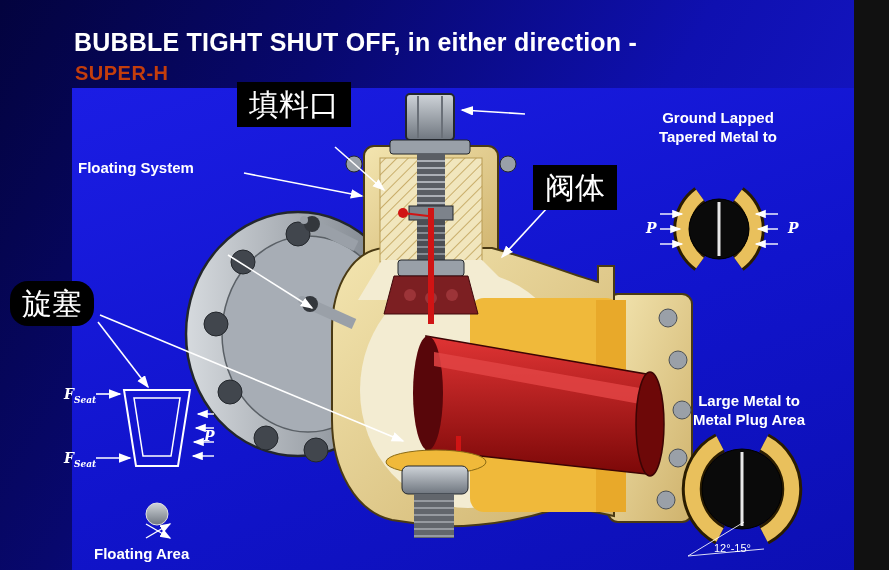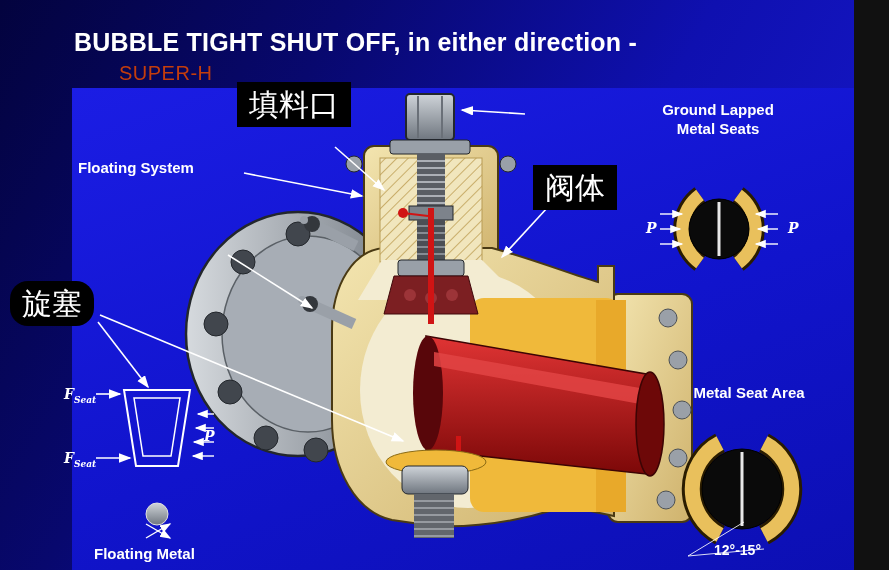--- a/index.html
+++ b/index.html
@@ -13,39 +13,39 @@
     position:absolute; left:72px; top:88px; width:817px; height:482px;
     background:linear-gradient(160deg,#1b1de4 0%,#1114cc 55%,#0c0fb2 100%);
   }
   svg.overlay { position:absolute; left:0; top:0; }
   .title {
     position:absolute; left:74px; top:28px; color:#ffffff;
     font-weight:bold; font-size:25px; letter-spacing:.2px; white-space:nowrap;
   }
   .subtitle {
     position:absolute; left:75px; top:62px; color:#c43d0c;
-    font-weight:normal; font-size:20px; letter-spacing:.5px;margin-left:44px;
+    font-weight:bold; font-size:20px; letter-spacing:.5px;
   }
   .cjk {
     position:absolute; background:#000; color:#fff;
     font-family:"DejaVu Serif","DejaVu Sans",serif;
     font-size:30px; line-height:1.3; padding:3px 12px; white-space:nowrap;
   }
   .eng {
     position:absolute; color:#fff; font-weight:bold;
     font-size:15px; line-height:1.27; white-space:nowrap;
   }
-  .center { text-align:center; }
+  .center { text-align:center;margin-top:8px; }
   .serifP {
     position:absolute; color:#fff; font-family:"DejaVu Serif",serif;
     font-weight:bold; font-size:14px; font-style:italic;
   }
   .serifP sub { font-size:9px; font-style:italic; }
   .angle {
-    position:absolute; color:#fff; font-weight:bold; font-size:14px;
+    position:absolute; color:#fff; font-weight:normal; font-size:11px;
     font-family:"Liberation Sans",sans-serif;
   }
 </style>
 </head>
 <body>
 
 <div class="slide">
 
   <div class="picture"></div>
 
@@ -233,28 +233,29 @@
   <div class="subtitle">SUPER-H</div>
 
   <div class="cjk" style="left:237px; top:82px;">填料口</div>
   <div class="cjk" style="left:533px; top:165px;">阀体</div>
   <div class="cjk" style="left:10px; top:281px;border-radius:18px;">旋塞</div>
 
   <div class="eng" style="left:78px; top:158px;">Floating System</div>
 
   <div class="eng center" style="left:628px; top:100px; width:180px;">
     <div>Ground Lapped</div>
-    <div>Metal Seats</div>
+    <div>Tapered Metal to</div>
   </div>
 
   <div class="eng center" style="left:664px; top:383px; width:170px;">
-    <div>Metal Seat Area</div>
+    <div>Large Metal to</div>
+    <div>Metal Plug Area</div>
   </div>
 
-  <div class="eng" style="left:94px; top:544px;">Floating Metal</div>
+  <div class="eng" style="left:94px; top:544px;">Floating Area</div>
 
   <div class="angle" style="left:714px; top:542px;">12°-15°</div>
 
   <div class="serifP" style="left:204px; top:428px;">P</div>
   <div class="serifP" style="left:646px; top:220px;">P</div>
   <div class="serifP" style="left:788px; top:220px;">P</div>
 
   <div class="serifP" style="left:64px; top:386px;"><span>F</span><sub>Seat</sub></div>
   <div class="serifP" style="left:64px; top:450px;"><span>F</span><sub>Seat</sub></div>
 

